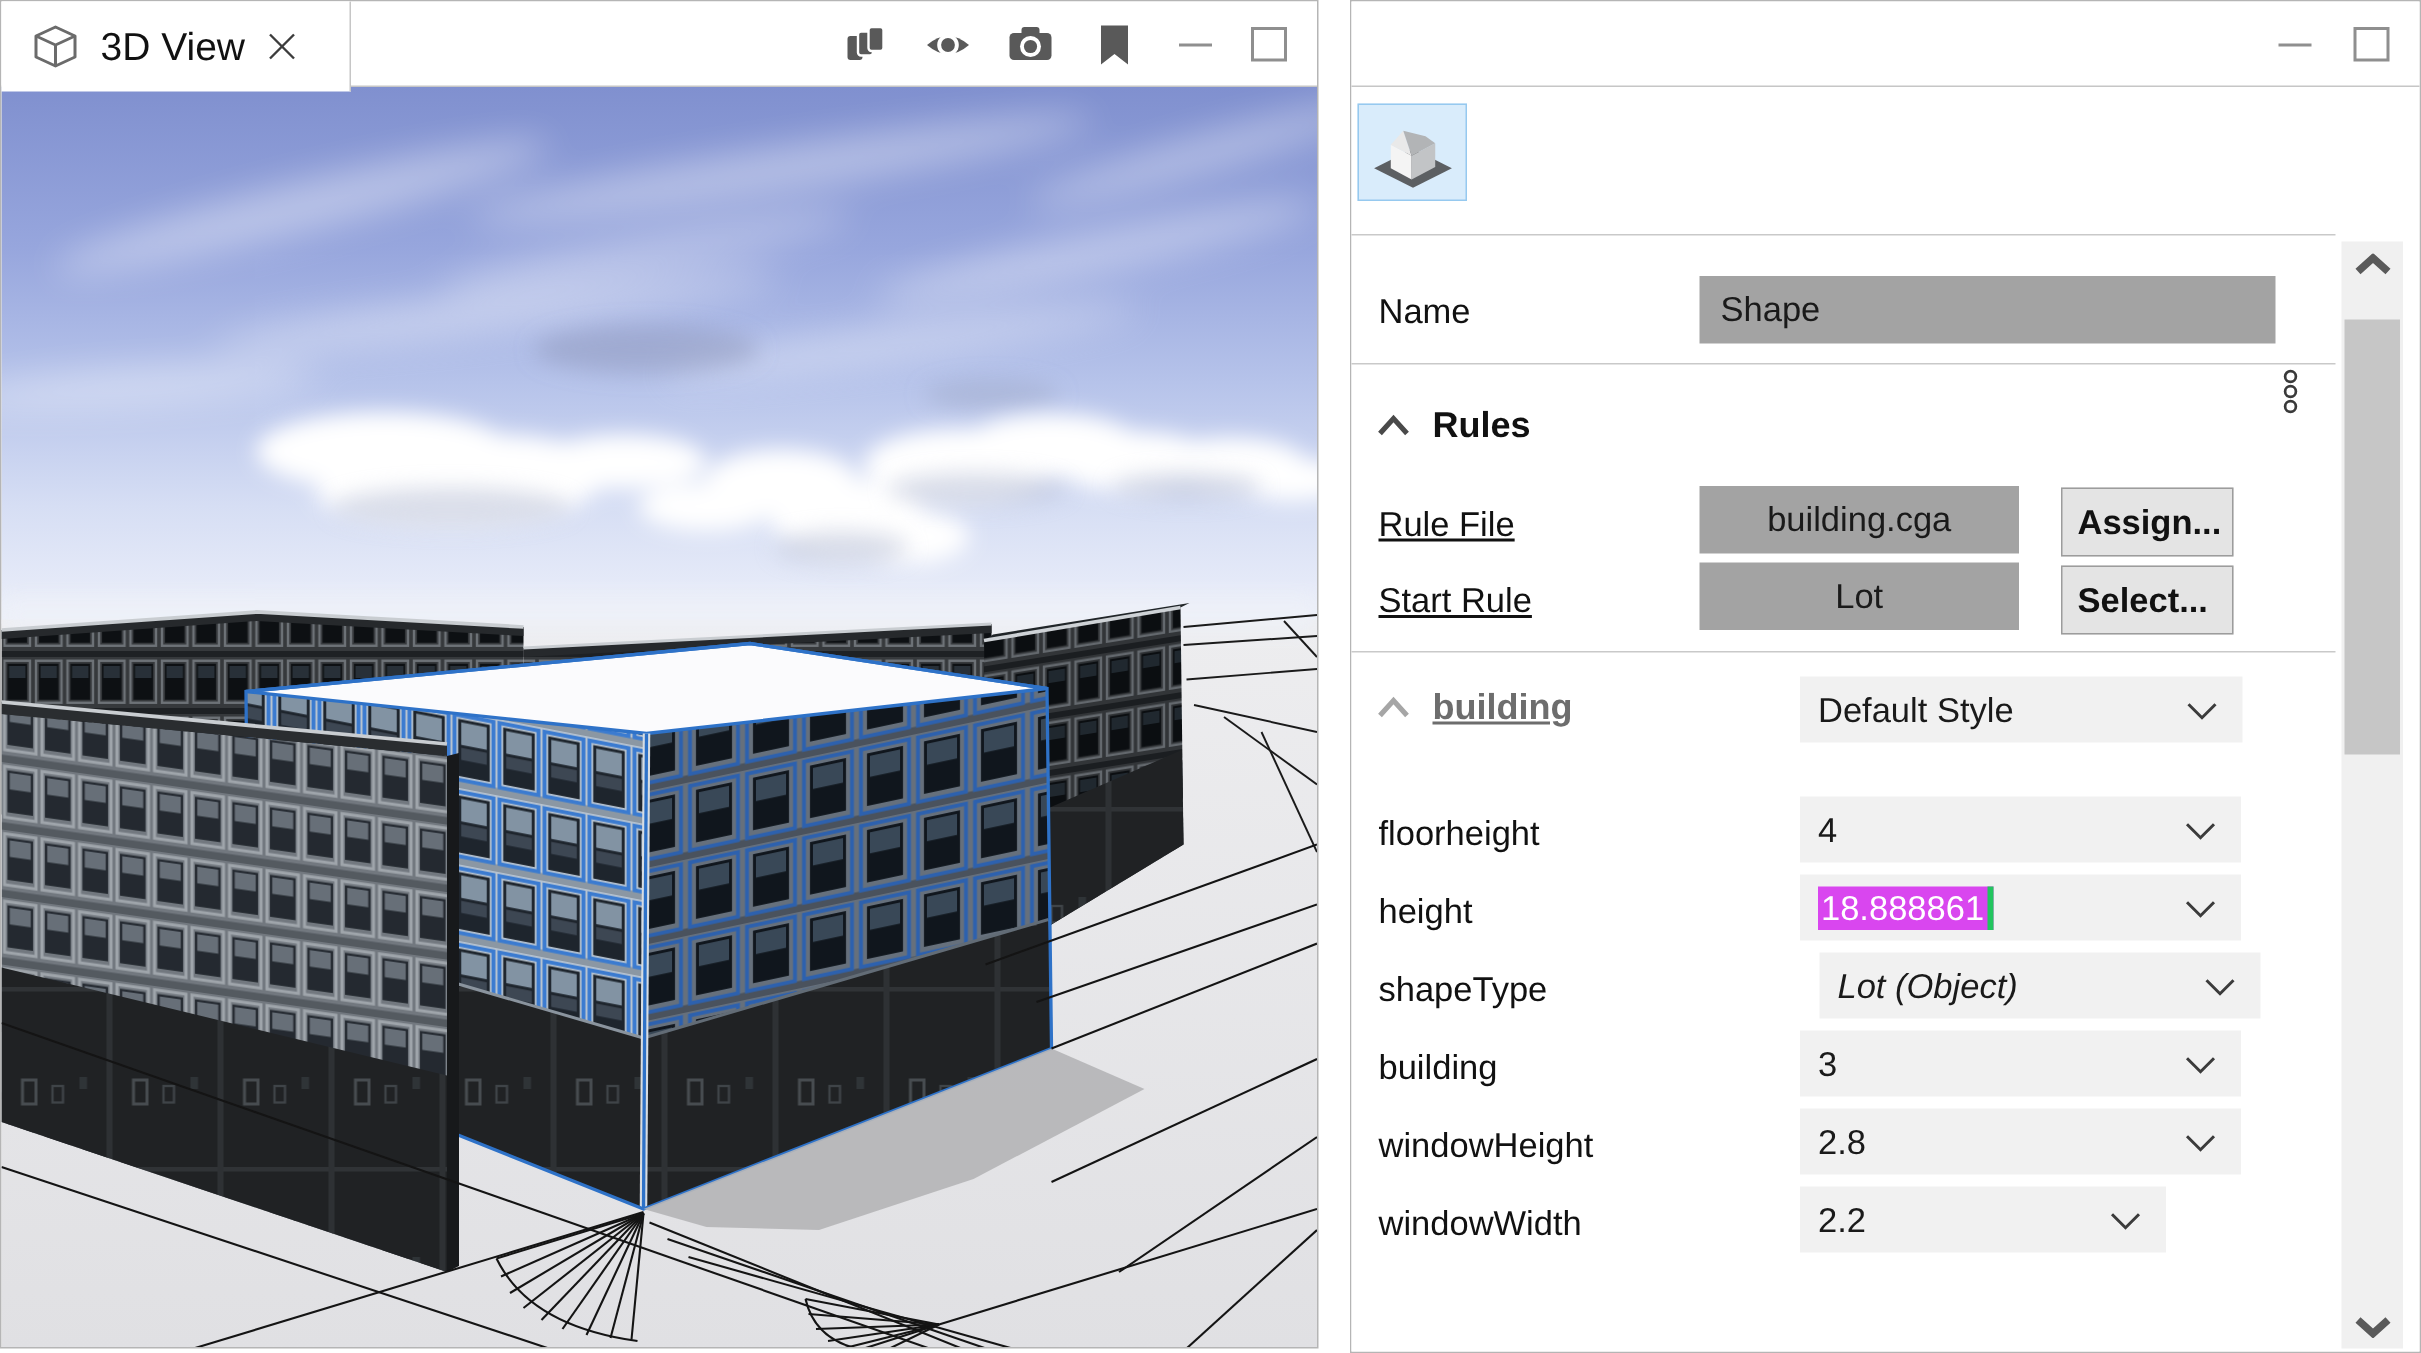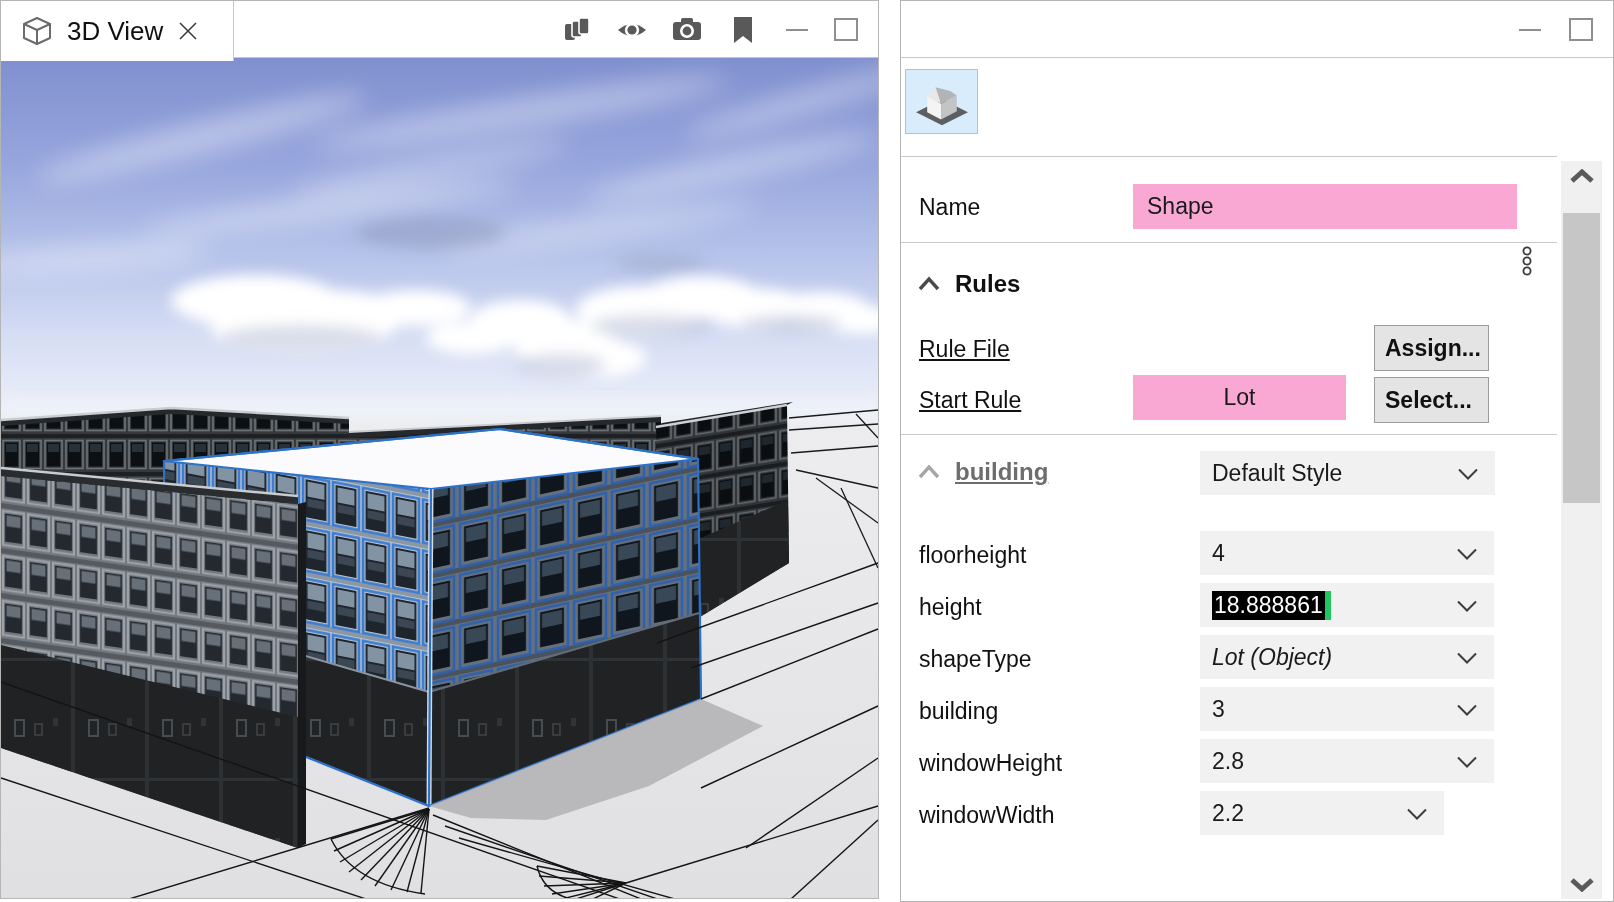--- a/index.html
+++ b/index.html
@@ -31,33 +31,33 @@
   .viewport{position:absolute;left:0;top:57px;width:877px;height:840px;}
   .viewport svg{display:block;}
 
   
   .insp-body{position:absolute;left:0;top:57px;right:0;bottom:0;background:#fff;}
   .sel-tile{position:absolute;left:4px;top:11px;width:73px;height:65px;background:#d9ecfb;
             border:1px solid #96c9ef;box-sizing:border-box;display:flex;align-items:center;justify-content:center;}
   .hsep{position:absolute;left:0;width:656px;height:0;border-top:1px solid #c9c9c9;}
   .ilabel{position:absolute;left:18px;font-size:23px;color:#111;}
   .ilink{position:absolute;left:18px;font-size:23px;color:#111;text-decoration:underline;cursor:pointer;}
-  .ifield{position:absolute;background:#f9a8d4;display:flex;align-items:center;box-sizing:border-box;font-size:23px;}
+  .ifield{position:absolute;background:#a3a3a3;display:flex;align-items:center;box-sizing:border-box;font-size:23px;}
   .ifield.center{justify-content:center;}
   .ibtn{position:absolute;background:#e4e4e4;border:1px solid #9c9c9c;box-sizing:border-box;
         display:flex;align-items:center;padding-left:10px;font-size:23px;color:#111;cursor:pointer;font-weight:bold;}
   .sect-head{position:absolute;display:flex;align-items:center;}
   .sect-title{font-size:24px;font-weight:bold;color:#111;margin-left:14px;}
   .sect-title.grey{color:#6d6d6d;text-decoration:underline;}
   .dropdown{position:absolute;background:#f1f1f1;display:flex;align-items:center;box-sizing:border-box;
             padding-left:12px;font-size:23px;cursor:pointer;}
   .dd-chev{position:absolute;right:16px;top:50%;transform:translateY(-50%);}
   .attr-label{position:absolute;left:18px;font-size:23px;color:#111;}
   .attr-value.ital{font-style:italic;}
-  .attr-value.sel{background:#000000;color:#fff;padding:1px 2px;border-right:6px solid #22c55e;}
+  .attr-value.sel{background:#d946ef;color:#fff;padding:1px 2px;border-right:4px solid #22c55e;}
 
   
   .sbar{position:absolute;left:660px;top:103px;width:41px;bottom:2px;background:#f0f0f0;}
   .sbar .arr{position:absolute;left:0;width:41px;height:30px;display:flex;align-items:center;justify-content:center;cursor:pointer;}
   .sbar .arr.up{top:0;}
   .sbar .arr.dn{bottom:0;}
   .sthumb{position:absolute;left:2px;right:2px;top:52px;height:290px;background:#c6c6c6;cursor:pointer;}
 
   .kebab{position:absolute;cursor:pointer;}
 </style>
@@ -362,20 +362,23 @@
       </div>
       <span class="kebab" style="left:620px;top:188px;">
         <svg width="12" height="34" viewBox="0 0 12 34" fill="#fff" stroke="#3a3a3a" stroke-width="1.8">
           <circle cx="6" cy="5" r="3.6"></circle>
             <circle cx="6" cy="15" r="3.6"></circle>
             <circle cx="6" cy="25" r="3.6"></circle>
         </svg>
       </span>
 
       <span class="ilink" style="top:278px;">Rule File</span>
+      <div class="ifield center" style="left:232px;top:266px;width:213px;height:45px;">
+        <span>building.cga</span>
+      </div>
       <button class="ibtn" style="left:473px;top:267px;width:115px;height:46px;">
           <span>Assign...</span>
         </button>
 
       <span class="ilink" style="top:329px;">Start Rule</span>
       <div class="ifield center" style="left:232px;top:317px;width:213px;height:45px;">
         <span>Lot</span>
       </div>
       <button class="ibtn" style="left:473px;top:319px;width:115px;height:46px;">
           <span>Select...</span>
@@ -408,21 +411,21 @@
 
       <span class="attr-label" style="top:536px;">height</span>
       <div class="dropdown" style="left:299px;top:525px;width:294px;height:44px;">
         <span class="attr-value sel">18.888861</span>
         <span class="dd-chev"><svg width="22" height="13" viewBox="0 0 22 13">
               <polyline points="2,2 11,11 20,2" fill="none" stroke="#3c3c3c" stroke-width="2"></polyline>
             </svg></span>
       </div>
 
       <span class="attr-label" style="top:588px;">shapeType</span>
-      <div class="dropdown" style="left:299px;top:577px;width:294px;height:44px;">
+      <div class="dropdown" style="left:312px;top:577px;width:294px;height:44px;">
         <span class="attr-value ital">Lot (Object)</span>
         <span class="dd-chev"><svg width="22" height="13" viewBox="0 0 22 13">
               <polyline points="2,2 11,11 20,2" fill="none" stroke="#3c3c3c" stroke-width="2"></polyline>
             </svg></span>
       </div>
 
       <span class="attr-label" style="top:640px;">building</span>
       <div class="dropdown" style="left:299px;top:629px;width:294px;height:44px;">
         <span class="attr-value">3</span>
         <span class="dd-chev"><svg width="22" height="13" viewBox="0 0 22 13">

